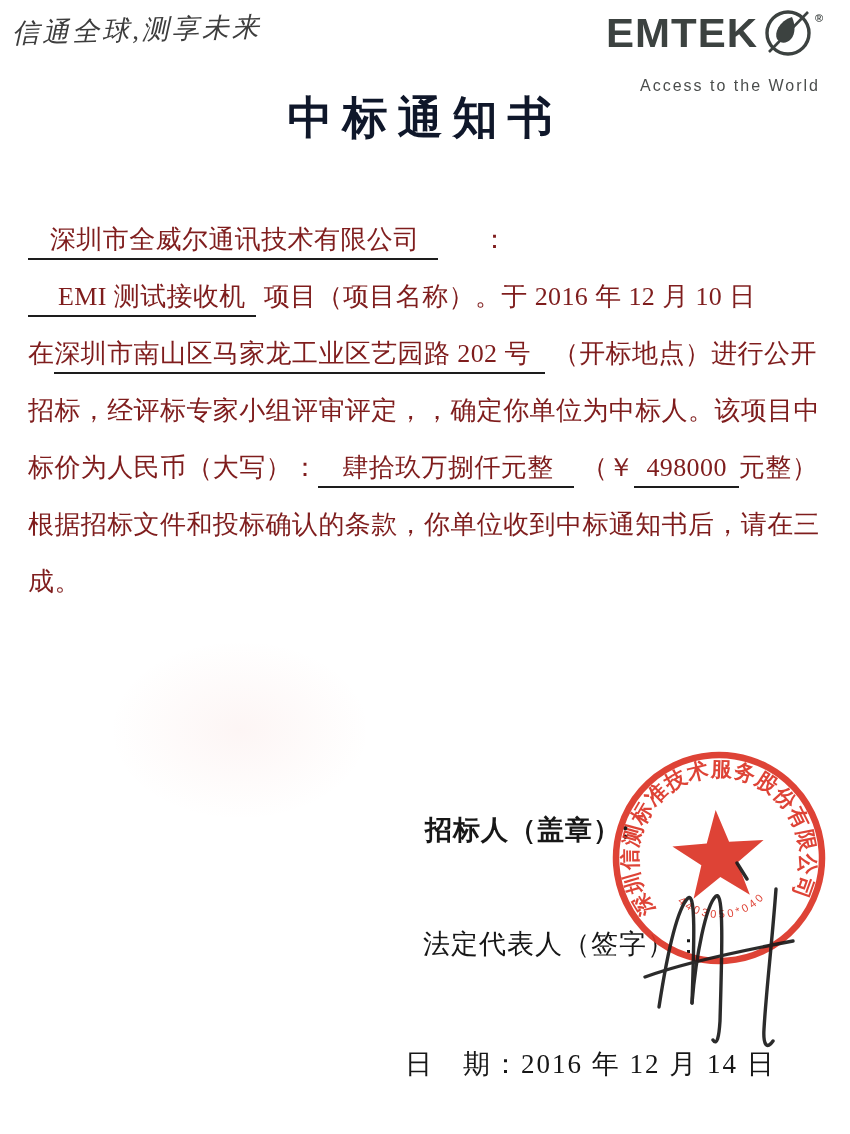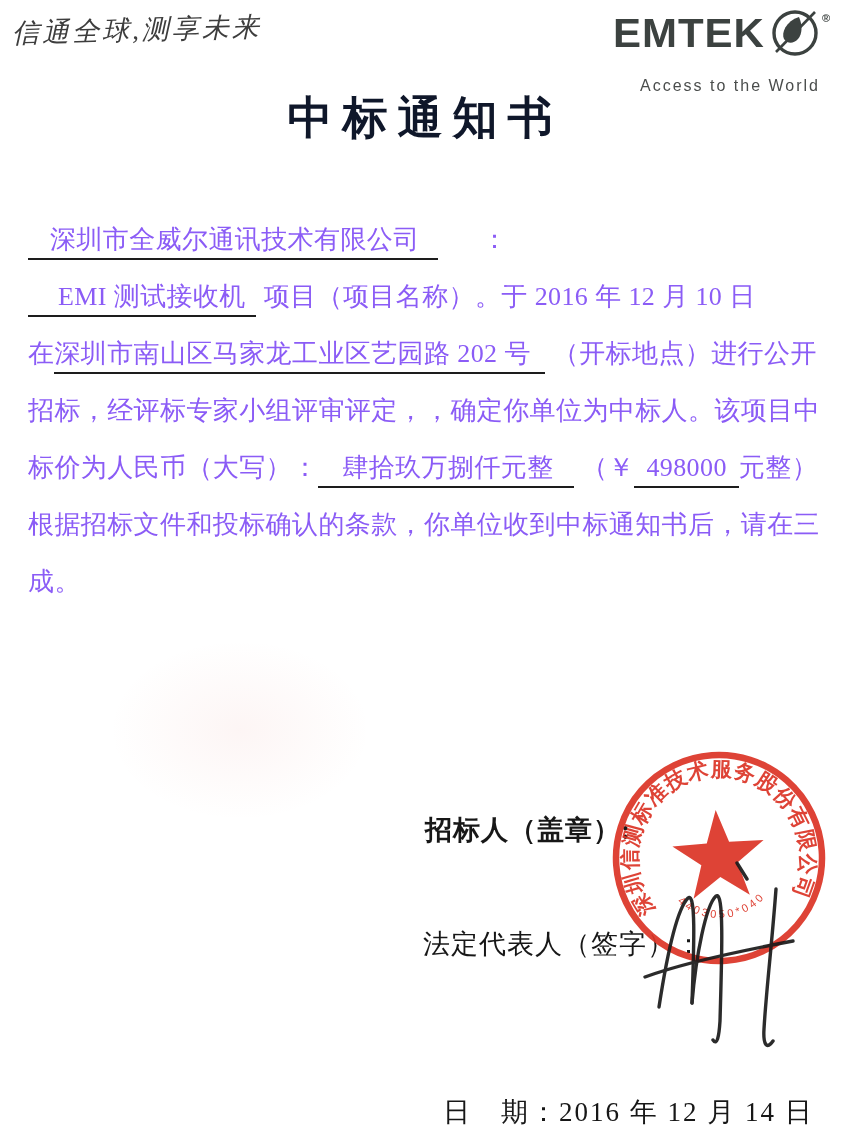--- a/index.html
+++ b/index.html
@@ -10,21 +10,21 @@
   }
   
   .slogan{
     position:absolute;left:12px;top:12px;
     font-family:"Liberation Serif",serif;font-style:italic;
     font-size:27px;color:#3d3d3d;letter-spacing:3px;
     transform:rotate(-1.5deg);white-space:nowrap;
   }
   
   .logo{position:absolute;right:14px;top:6px;width:230px;}
-  .logo-row{display:flex;align-items:center;justify-content:center;}
+  .logo-row{display:flex;align-items:center;justify-content:flex-start;}
   .logo-wordmark{
     font-family:"Liberation Sans",sans-serif;font-weight:700;
     font-size:42px;letter-spacing:1px;color:#3c4240;line-height:1;
     transform:scaleY(.96);
   }
   .logo-icon{margin-left:4px;position:relative;top:1px;}
   .logo-reg{
     font-family:"Liberation Sans",sans-serif;font-size:11px;color:#3c4240;
     position:relative;top:-16px;left:1px;font-weight:700;
   }
@@ -34,36 +34,36 @@
     text-align:right;padding-right:16px;margin-top:15px;
   }
   
   .title{
     position:absolute;top:88px;left:0;width:100%;text-align:center;
     font-size:45px;font-weight:700;letter-spacing:10px;color:#0f172a;
   }
   
   .body-text{
     position:absolute;left:28px;top:211px;width:794px;
-    font-size:26px;line-height:57px;letter-spacing:.4px;color:#8b5cf6;
+    font-size:26px;line-height:57px;letter-spacing:.4px;color:#7f1d1d;
   }
   .body-text .line{white-space:nowrap;}
   .u{border-bottom:2px solid #1d1d1d;display:inline-block;line-height:34px;}
   .u-company{padding:0 18px 1px 22px;}
   .u-project{padding:0 10px 1px 30px;}
   .u-venue{padding:0 14px 1px 0;}
   .u-amount{padding:0 20px 1px 24px;}
   .u-number{padding:0 12px 1px 12px;}
   .colon-gap{margin-left:44px;}
   .seg-gap{margin-left:8px;}
   
   .sign-label{position:absolute;font-size:27px;color:#171717;letter-spacing:1px;white-space:nowrap;}
   .bidder-label{left:425px;top:812px;font-weight:bold;}
   .legal-label{left:423px;top:926px;}
-  .date-label{left:443px;top:1046px;letter-spacing:2px;margin-top:48px;}
+  .date-label{left:405px;top:1046px;letter-spacing:2px;}
   
   .ghost-smudge{
     position:absolute;left:110px;top:640px;width:260px;height:180px;
     background:radial-gradient(closest-side,rgba(225,120,110,.07),rgba(225,120,110,0));
     pointer-events:none;
   }
   
   .stamp{position:absolute;left:601px;top:735px;}
   .signature{position:absolute;left:613px;top:853px;}
 </style>

